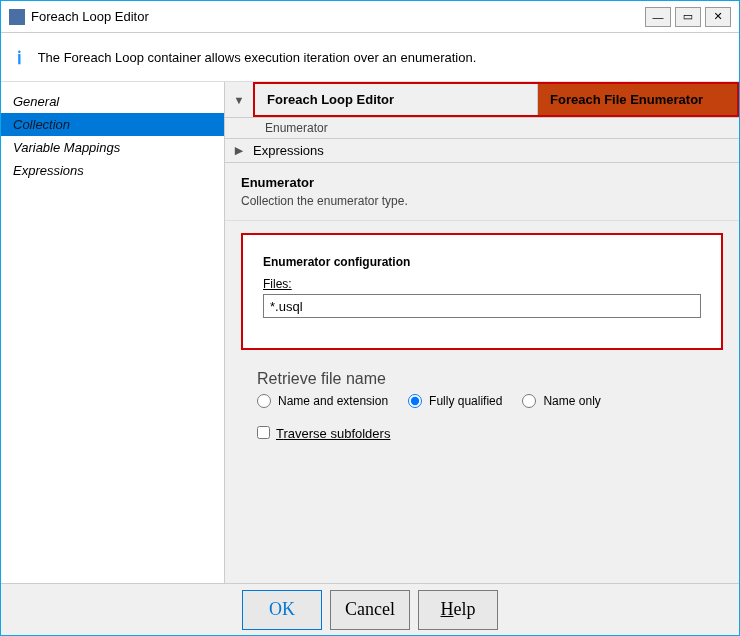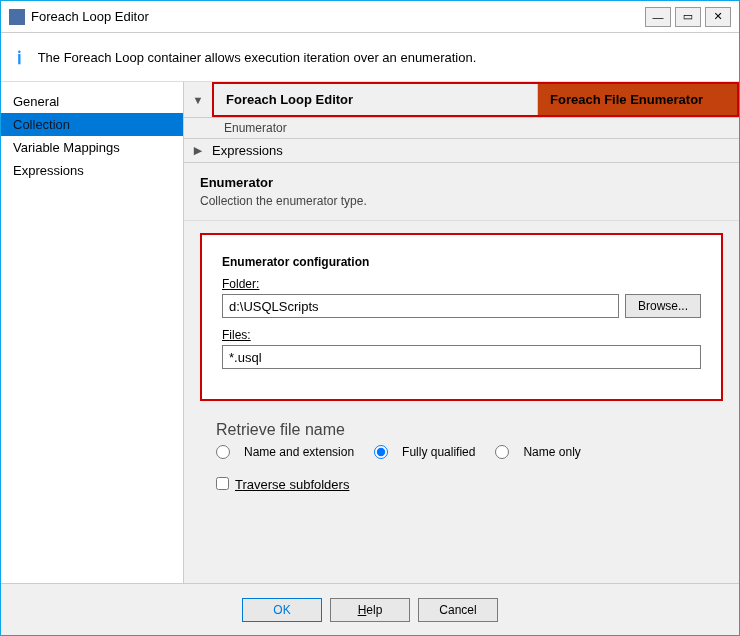--- a/index.html
+++ b/index.html
@@ -82,25 +82,26 @@
       margin-left: 6px;
     }
 
     .main-content {
       display: flex;
       flex: 1;
       overflow: hidden;
     }
 
     .sidebar {
-      width: 183px;
+      width: 224px;
       background: #fff;
       border-right: 1px solid #ccc;
       padding: 8px 0;
       flex-shrink: 0;
+      font-style: italic;
     }
     .sidebar-item {
       padding: 4px 12px;
       cursor: pointer;
       color: #000;
     }
     .sidebar-item.active {
       background: #0078d7;
       color: #0f172a;
     }
@@ -246,21 +247,21 @@
       margin-bottom: 6px;
     }
     .radio-group {
       display: flex;
       gap: 20px;
       align-items: center;
     }
     .radio-label {
       display: flex;
       align-items: flex-start;
-      gap: 14px;
+      gap: 7px;
       font-size: 12px;
       cursor: pointer;
     }
     .radio-input {
       width: 14px;
       height: 14px;
       cursor: pointer;
     }
 
     .traverse-section {
@@ -280,25 +281,26 @@
       background: #f0f0f0;
       border-top: 1px solid #ccc;
       display: flex;
       align-items: center;
       justify-content: center;
       gap: 8px;
       flex-shrink: 0;
     }
     .footer-btn {
       width: 80px;
-      height: 24px;
+      height: 40px;
       border: 1px solid #7a7a7a;
       background: #e8e8e8;
       cursor: pointer;
-      font-size: 12px;
+      font-size: 18px;
+      font-family: Liberation Serif, serif;
     }
     .footer-btn.primary {
       background: #e8e8e8;
       border: 1px solid #0078d7;
       color: #0078d7;
     }
   </style>
 </head>
 <body>
 
@@ -358,29 +360,20 @@
       </div>
 
       <div class="enumerator-section">
         <div class="enumerator-title">Enumerator</div>
         <div class="enumerator-desc">Collection the enumerator type.</div>
       </div>
 
       <div class="config-section">
         <div class="config-box">
           <div class="config-title">Enumerator configuration</div>
-          <div class="field-group">
-            <div class="field-label">
-              <span><u>F</u>older:</span>
-            </div>
-            <div class="field-row">
-              <input type="text" class="text-input" value="d:\USQLScripts" style="">
-              <button class="browse-btn">Browse...</button>
-            </div>
-          </div>
           <div class="field-group">
             <div class="field-label">
               <span>F<u>i</u>les:</span>
             </div>
             <div class="field-row">
               <input type="text" class="text-input" value="*.usql" style="">
             </div>
           </div>
         </div>
 
@@ -407,16 +400,16 @@
             <input type="checkbox" style="">
             <span><u>T</u>raverse subfolders</span>
           </label>
         </div>
       </div>
     </div>
   </div>
 
   <div class="footer">
     <button class="footer-btn primary">OK</button>
+    <button class="footer-btn">Cancel</button>
     <button class="footer-btn"><u>H</u>elp</button>
-    <button class="footer-btn">Cancel</button>
   </div>
 </div>
 
 </body></html>

